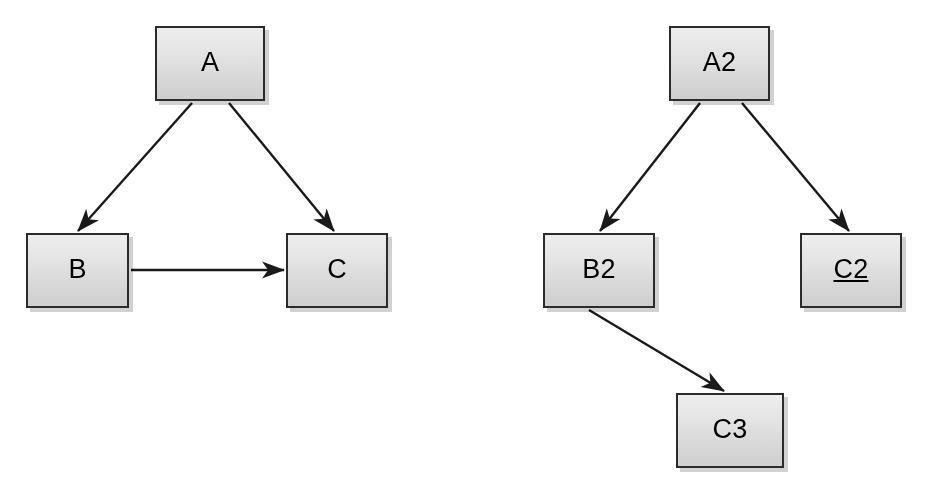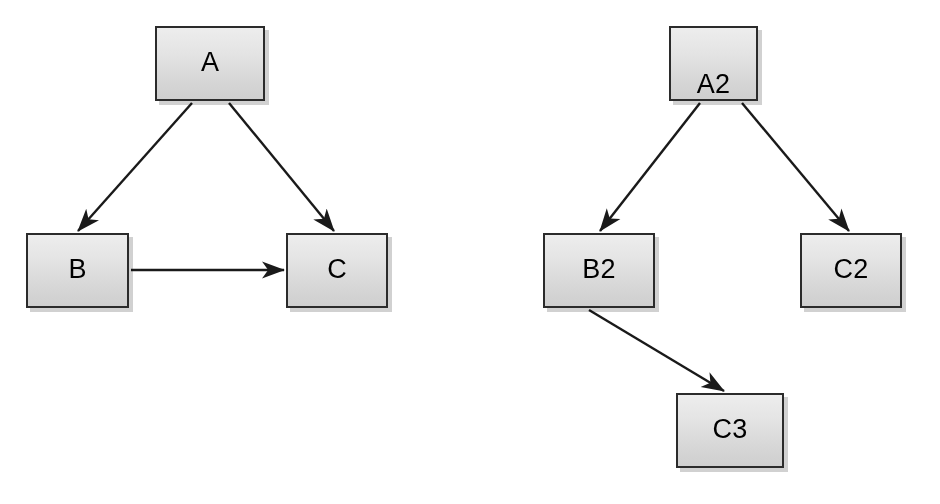--- a/index.html
+++ b/index.html
@@ -72,27 +72,27 @@
   <div id="nodes-group">
       <div class="node" style="left: 155px; top: 26px; width: 110px; height: 75px;">
         <span class="node-label">A</span>
       </div>
       <div class="node" style="left: 26px; top: 233px; width: 103px; height: 75px;">
         <span class="node-label">B</span>
       </div>
       <div class="node" style="left: 286px; top: 233px; width: 102px; height: 75px;">
         <span class="node-label">C</span>
       </div>
-      <div class="node" style="left: 669px; top: 26px; width: 89px; height: 75px; align-items: flex-end;">
+      <div class="node" style="left: 669px; top: 26px; width: 101px; height: 75px;">
         <span class="node-label">A2</span>
       </div>
       <div class="node" style="left: 543px; top: 233px; width: 112px; height: 75px;">
         <span class="node-label">B2</span>
       </div>
-      <div class="node" style="left: 800px; top: 233px; width: 102px; height: 75px;">
+      <div class="node" style="left: 800px; top: 233px; width: 102px; height: 75px; text-decoration: underline;">
         <span class="node-label">C2</span>
       </div>
       <div class="node" style="left: 676px; top: 393px; width: 108px; height: 75px;">
         <span class="node-label">C3</span>
       </div>
     </div>
 
 </div>
 
 </body></html>

